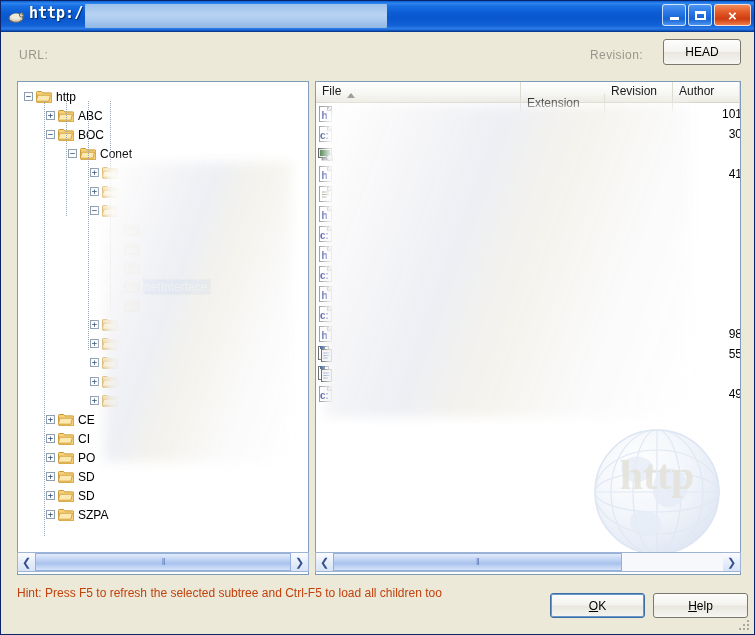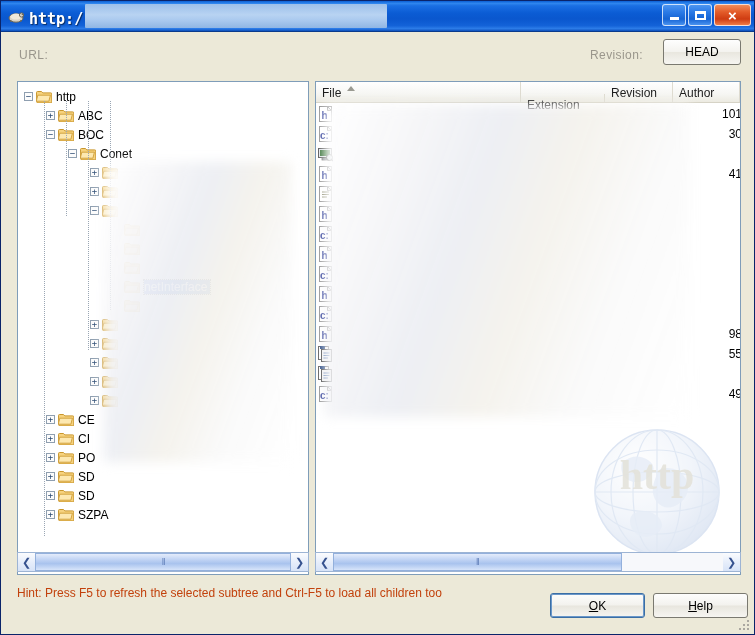--- a/index.html
+++ b/index.html
@@ -30,21 +30,21 @@
     width:18px;height:18px;margin-left:6px;margin-right:4px;
     position:relative;flex:none;
   }
   .title-icon svg{display:block;}
   .title-text{
     color:#ffffff;
     font-family:"DejaVu Sans Mono","Liberation Mono",monospace;
     font-size:15px;font-weight:bold;
     text-shadow:1px 1px 1px rgba(0,0,0,.55);
     white-space:nowrap;
-    display:flex;align-items:flex-end;
+    display:flex;align-items:flex-start;
     overflow:hidden;
   }
   .title-redact{
     display:inline-block;width:302px;height:24px;
     background:linear-gradient(to bottom,#9cc0ea,#b8d3f2 45%,#a8c8ee 70%,#8fb6e4);
     margin:0 2px;
     border-radius:1px;
     vertical-align:middle;
   }
   .win-buttons{
@@ -155,21 +155,21 @@
   }
 
   
   .lvhead{
     height:20px;display:flex;align-items:stretch;
     background:linear-gradient(to bottom,#ffffff,#f6f6f3 60%,#eceae1);
     border-bottom:1px solid #d6d3c6;
     font-size:12px;color:#1b1b1b;
   }
   .lvth{
-    display:flex;align-items:flex-start;padding:4px 6px;
+    display:flex;align-items:flex-end;padding:16px 6px;
     border-right:1px solid #dedbd0;
     box-sizing:border-box;white-space:nowrap;cursor:default;
   }
   .sort-arrow{
     margin-left:6px;width:0;height:0;
     border-left:4px solid transparent;border-right:4px solid transparent;
     border-bottom:5px solid #9a9a92;
   }
   .lvbody{position:relative;height:472px;}
   .lvrow{

